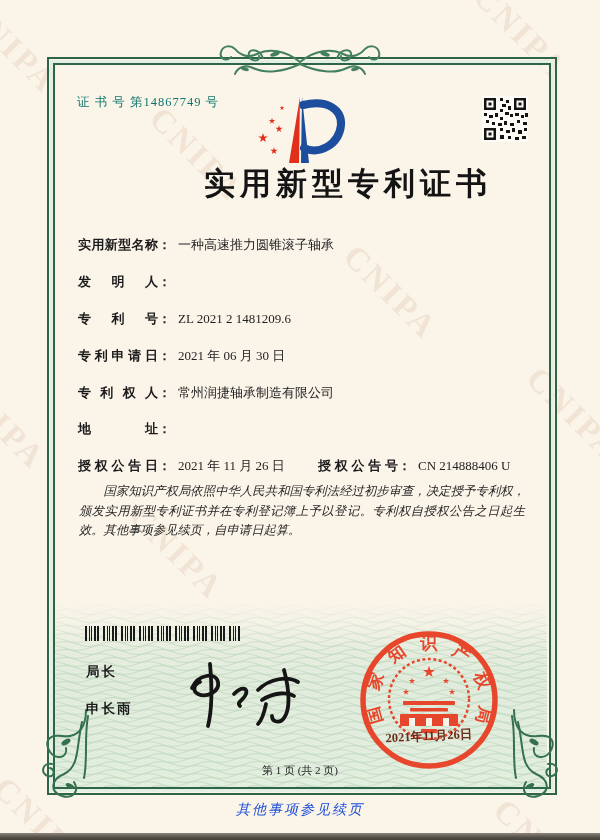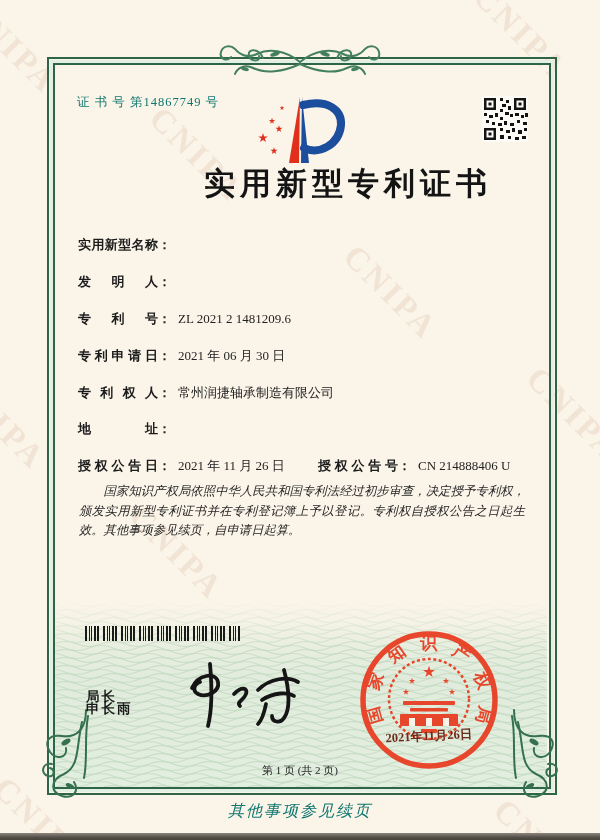--- a/index.html
+++ b/index.html
@@ -42,26 +42,26 @@
   
   .bodytext{position:absolute;left:79px;top:482px;width:446px;
     font-size:12.3px;line-height:19.6px;font-style:italic;color:#262626;text-align:justify;}
   .bodytext p{margin:0;text-indent:2em;}
   
   .barcode{position:absolute;left:85px;top:626px;width:156px;height:15px;
     background-image:
       repeating-linear-gradient(90deg,#1a1a1a 0 2px,transparent 2px 4px,#1a1a1a 4px 5px,transparent 5px 9px),
       repeating-linear-gradient(90deg,#1a1a1a 0 1px,transparent 1px 6px);}
   
-  .role{position:absolute;left:86px;top:688px;font-size:13.5px;font-weight:bold;color:#191919;letter-spacing:2px;}
+  .role{position:absolute;left:86px;top:663px;font-size:13.5px;font-weight:bold;color:#191919;letter-spacing:2px;}
   .dname{position:absolute;left:86px;top:700px;font-size:13.5px;font-weight:bold;color:#191919;letter-spacing:2px;}
   
   .pageinfo{position:absolute;left:47px;top:763px;width:506px;text-align:center;font-size:11px;color:#242424;}
   .contnote{position:absolute;left:0;top:801px;width:600px;text-align:center;
-    font-size:16px;font-style:italic;color:#0f766e;letter-spacing:2px;}
+    font-size:14px;font-style:italic;color:#1d4ed8;letter-spacing:2px;}
   .bottomstrip{position:absolute;left:0;bottom:0;width:600px;height:7px;
     background:linear-gradient(180deg,#8b867d 0,#55514a 60%,#444138 100%);}
   svg{display:block;}
 </style>
 </head>
 <body>
 
 <div class="wm" style="left:-18px;top:-8px">CNIPA</div>
 <div class="wm" style="left:168px;top:100px">CNIPA</div>
 <div class="wm" style="left:492px;top:-22px">CNIPA</div>
@@ -230,20 +230,21 @@
   <rect x="4.5" y="34.5" width="7" height="7" fill="#fdfbf6"></rect>
     <rect x="6.5" y="36.5" width="3" height="3" fill="#141414"></rect>
 </svg>
 
 <div class="title">实用新型专利证书</div>
 
 <div class="fields">
   <div class="frow">
     <span class="flabel">实用新型名称</span>
       <span class="colon">：</span>
+    <span class="fvalue">一种高速推力圆锥滚子轴承</span>
   </div>
   <div class="frow">
     <span class="flabel">发明人</span>
       <span class="colon">：</span>
   </div>
   <div class="frow">
     <span class="flabel">专利号</span>
       <span class="colon">：</span>
     <span class="fvalue">ZL 2021 2 1481209.6</span>
   </div>

